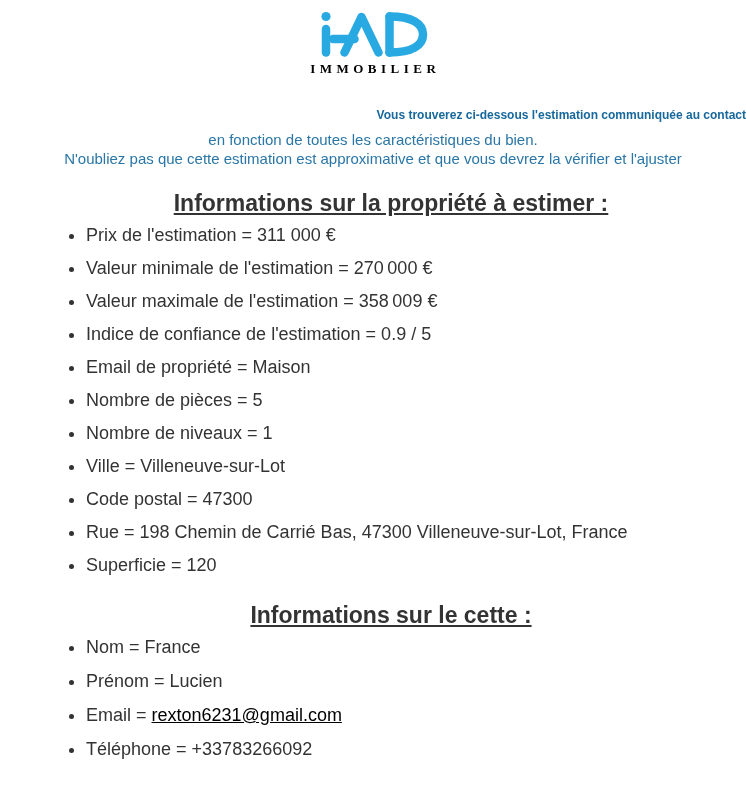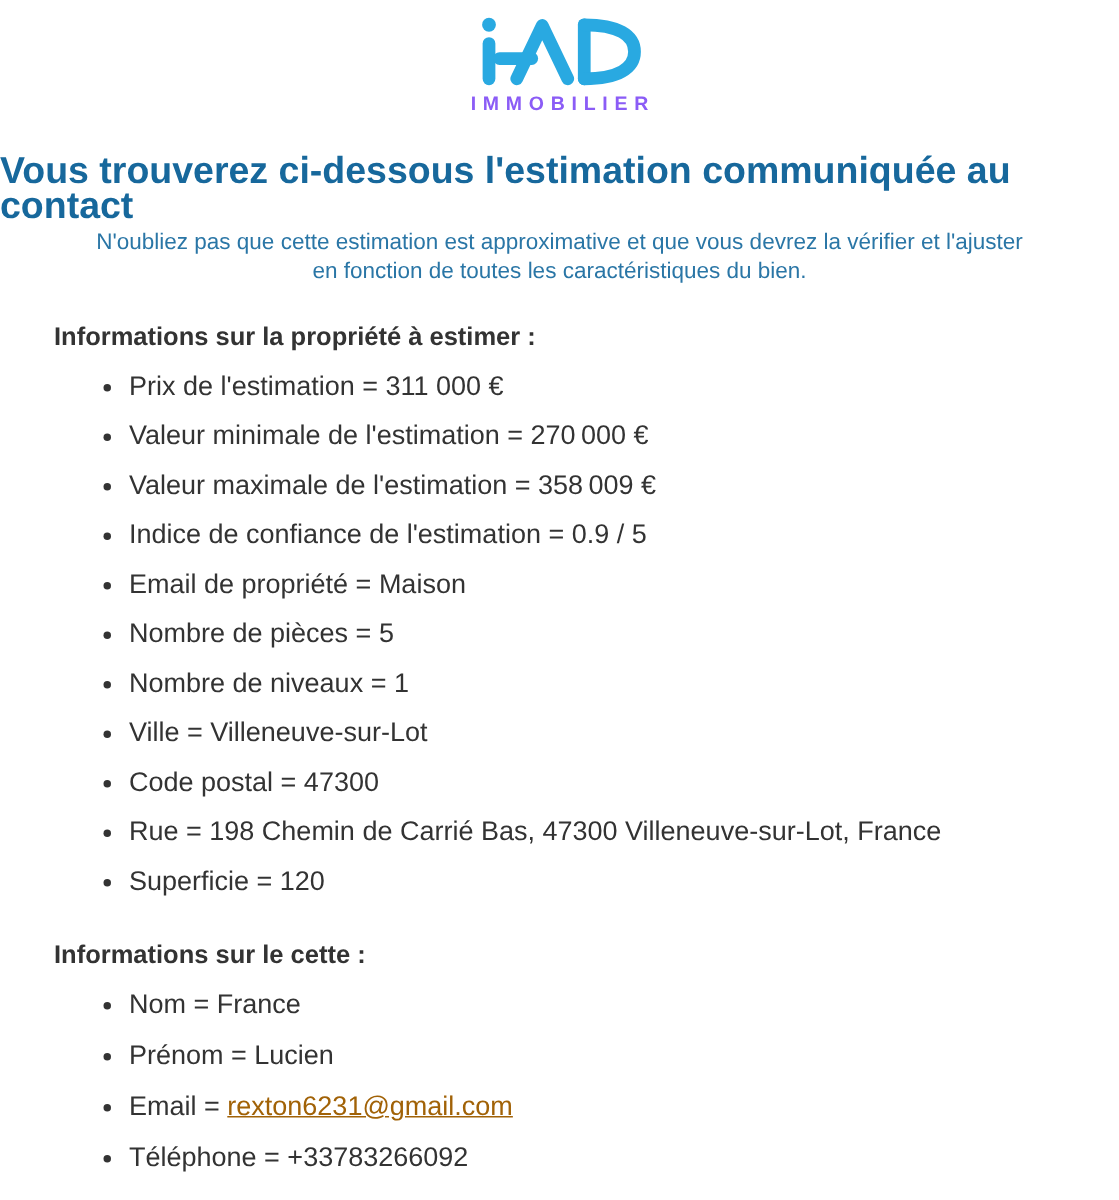--- a/index.html
+++ b/index.html
@@ -23,50 +23,53 @@
   }
   
   .logo-wrap {
     text-align: center;
   }
   .logo-wrap svg {
     display: block;
     margin: 0 auto;
   }
   .logo-subtitle {
-    color: #8b5cf6;
+    color: #000000;
     font-weight: bold;
     font-size: 13px;
     letter-spacing: 4.5px;
     margin-top: 3px;
     text-indent: 4.5px; 
+    font-family: Liberation Serif, serif;
   }
   
   .title {
     margin-top: 27px;
-    text-align: left;
+    text-align: right;
     color: #17689c;
     font-weight: bold;
-    font-size: 25px;
+    font-size: 12px;
     line-height: 23px;
   }
   .subtitle {
     text-align: center;
     color: #2a76a6;
     font-size: 15px;
     line-height: 18.5px;
     margin-top: 4px;
   }
   
   .section-heading {
     margin: 0 0 0 36px;
     color: #333333;
     font-weight: bold;
-    font-size: 17px;
+    font-size: 23px;
     line-height: 20px;
+    text-decoration: underline;
+    text-align: center;
   }
   .section-heading.first {
     margin-top: 25px;
   }
   .section-heading.second {
     margin-top: 31px;
   }
   ul.info-list {
     list-style: disc;
     margin: 13px 0 0 36px;
@@ -75,21 +78,21 @@
   ul.info-list li {
     font-size: 18px;
     line-height: 18px;
     margin-bottom: 15px;
     color: #333333;
   }
   ul.lead-list li {
     margin-bottom: 16px;
   }
   a.email-link {
-    color: #a16207;
+    color: #000000;
     text-decoration: underline;
     cursor: pointer;
   }
 </style>
 </head>
 <body>
 
 <div class="page">
 
   <div class="logo-wrap">
@@ -101,22 +104,22 @@
         <path d="M26.5 42.5 L43.5 7 L60.5 42.5"></path>
         <path d="M71.5 6.5 L71.5 42.5"></path>
         <path d="M71.5 6.5 C 94 6.5, 105 13.5, 105 24.5 C 105 35.5, 94 42.5, 71.5 42.5"></path>
       </g>
     </svg>
     <div class="logo-subtitle">IMMOBILIER</div>
   </div>
 
   <div class="title">Vous trouverez ci-dessous l'estimation communiquée au contact</div>
   <div class="subtitle">
+    <div>en fonction de toutes les caractéristiques du bien.</div>
     <div>N'oubliez pas que cette estimation est approximative et que vous devrez la vérifier et l'ajuster</div>
-    <div>en fonction de toutes les caractéristiques du bien.</div>
   </div>
 
   <div class="section-heading first">Informations sur la propriété à estimer :</div>
   <ul class="info-list">
     <li>Prix de l'estimation = 311 000 €</li>
     <li>Valeur minimale de l'estimation = 270 000 €</li>
     <li>Valeur maximale de l'estimation = 358 009 €</li>
     <li>Indice de confiance de l'estimation = 0.9 / 5</li>
     <li>Email de propriété = Maison</li>
     <li>Nombre de pièces = 5</li>

